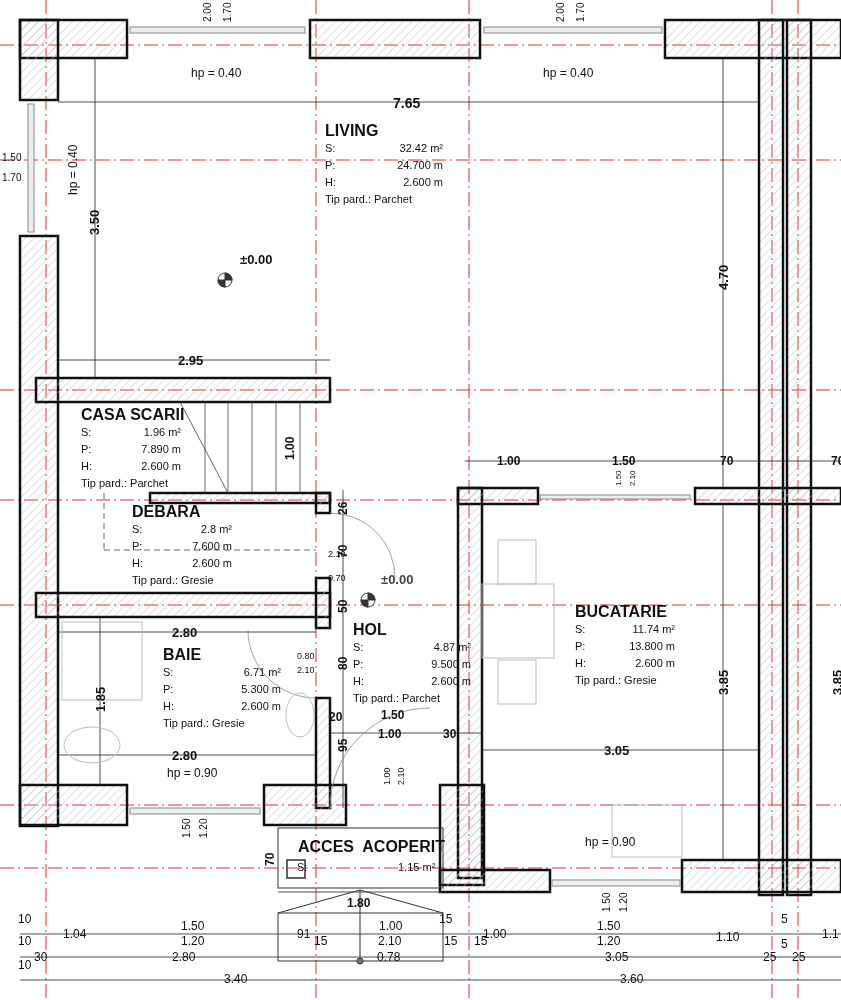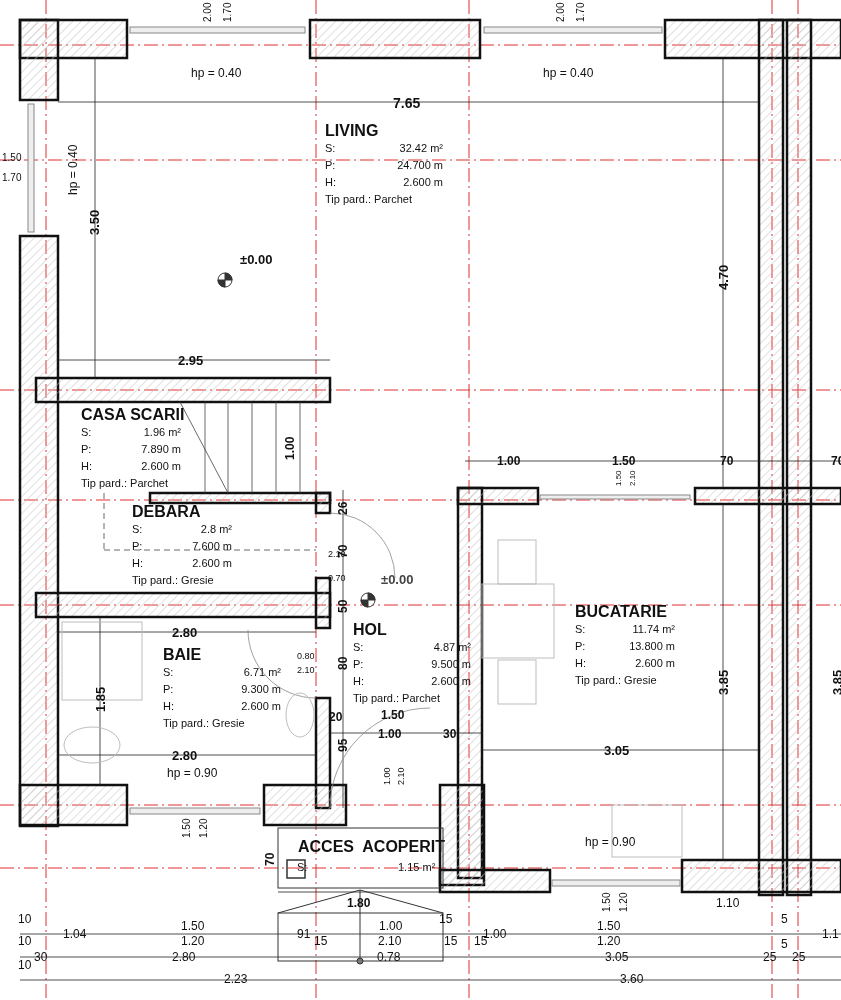--- a/index.html
+++ b/index.html
@@ -217,21 +217,21 @@
 </div>
 
 <div class="lbl" style="left:163px;top:646px;">
   <div class="room-name">BAIE</div>
   <div class="room-row">
       <span class="k">S:</span>
       <span class="v">6.71 m²</span>
     </div>
   <div class="room-row">
       <span class="k">P:</span>
-      <span class="v">9.300 m</span>
+      <span class="v">5.300 m</span>
     </div>
   <div class="room-row">
       <span class="k">H:</span>
       <span class="v">2.600 m</span>
     </div>
   <div class="room-foot">Tip pard.: Gresie</div>
 </div>
 
 <div class="lbl" style="left:575px;top:603px;">
   <div class="room-name">BUCATARIE</div>
@@ -312,35 +312,35 @@
 <div class="lbl small vert" style="left:618px;top:912px;">1.20</div>
 
 <div class="lbl dimn" style="left:18px;top:912px;">10</div>
 <div class="lbl dimn" style="left:63px;top:927px;">1.04</div>
 <div class="lbl dimn" style="left:181px;top:919px;">1.50</div>
 <div class="lbl dimn" style="left:297px;top:927px;text-align:center;">91</div>
 <div class="lbl dimn" style="left:379px;top:919px;">1.00</div>
 <div class="lbl dimn" style="left:439px;top:912px;">15</div>
 <div class="lbl dimn" style="left:483px;top:927px;">1.00</div>
 <div class="lbl dimn" style="left:597px;top:919px;">1.50</div>
-<div class="lbl dimn" style="left:716px;top:896px;">1.10</div>
+<div class="lbl dimn" style="left:716px;top:930px;">1.10</div>
 <div class="lbl dimn" style="left:781px;top:912px;">5</div>
 <div class="lbl dimn" style="left:822px;top:927px;">1.1</div>
 
 <div class="lbl dimn" style="left:18px;top:934px;">10</div>
 <div class="lbl dimn" style="left:181px;top:934px;">1.20</div>
 <div class="lbl dimn" style="left:314px;top:934px;">15</div>
 <div class="lbl dimn" style="left:378px;top:934px;">2.10</div>
 <div class="lbl dimn" style="left:444px;top:934px;">15</div>
 <div class="lbl dimn" style="left:474px;top:934px;">15</div>
 <div class="lbl dimn" style="left:597px;top:934px;">1.20</div>
 <div class="lbl dimn" style="left:781px;top:937px;">5</div>
 
 <div class="lbl dimn" style="left:18px;top:958px;">10</div>
 <div class="lbl dimn" style="left:34px;top:950px;">30</div>
 <div class="lbl dimn" style="left:172px;top:950px;">2.80</div>
 <div class="lbl dimn" style="left:377px;top:950px;">0.78</div>
 <div class="lbl dimn" style="left:605px;top:950px;">3.05</div>
 <div class="lbl dimn" style="left:763px;top:950px;">25</div>
 <div class="lbl dimn" style="left:792px;top:950px;">25</div>
 
-<div class="lbl dimn" style="left:224px;top:972px;">2.23</div>
+<div class="lbl dimn" style="left:224px;top:972px;">3.40</div>
 <div class="lbl dimn" style="left:620px;top:972px;">3.60</div>
 
 </body></html>

